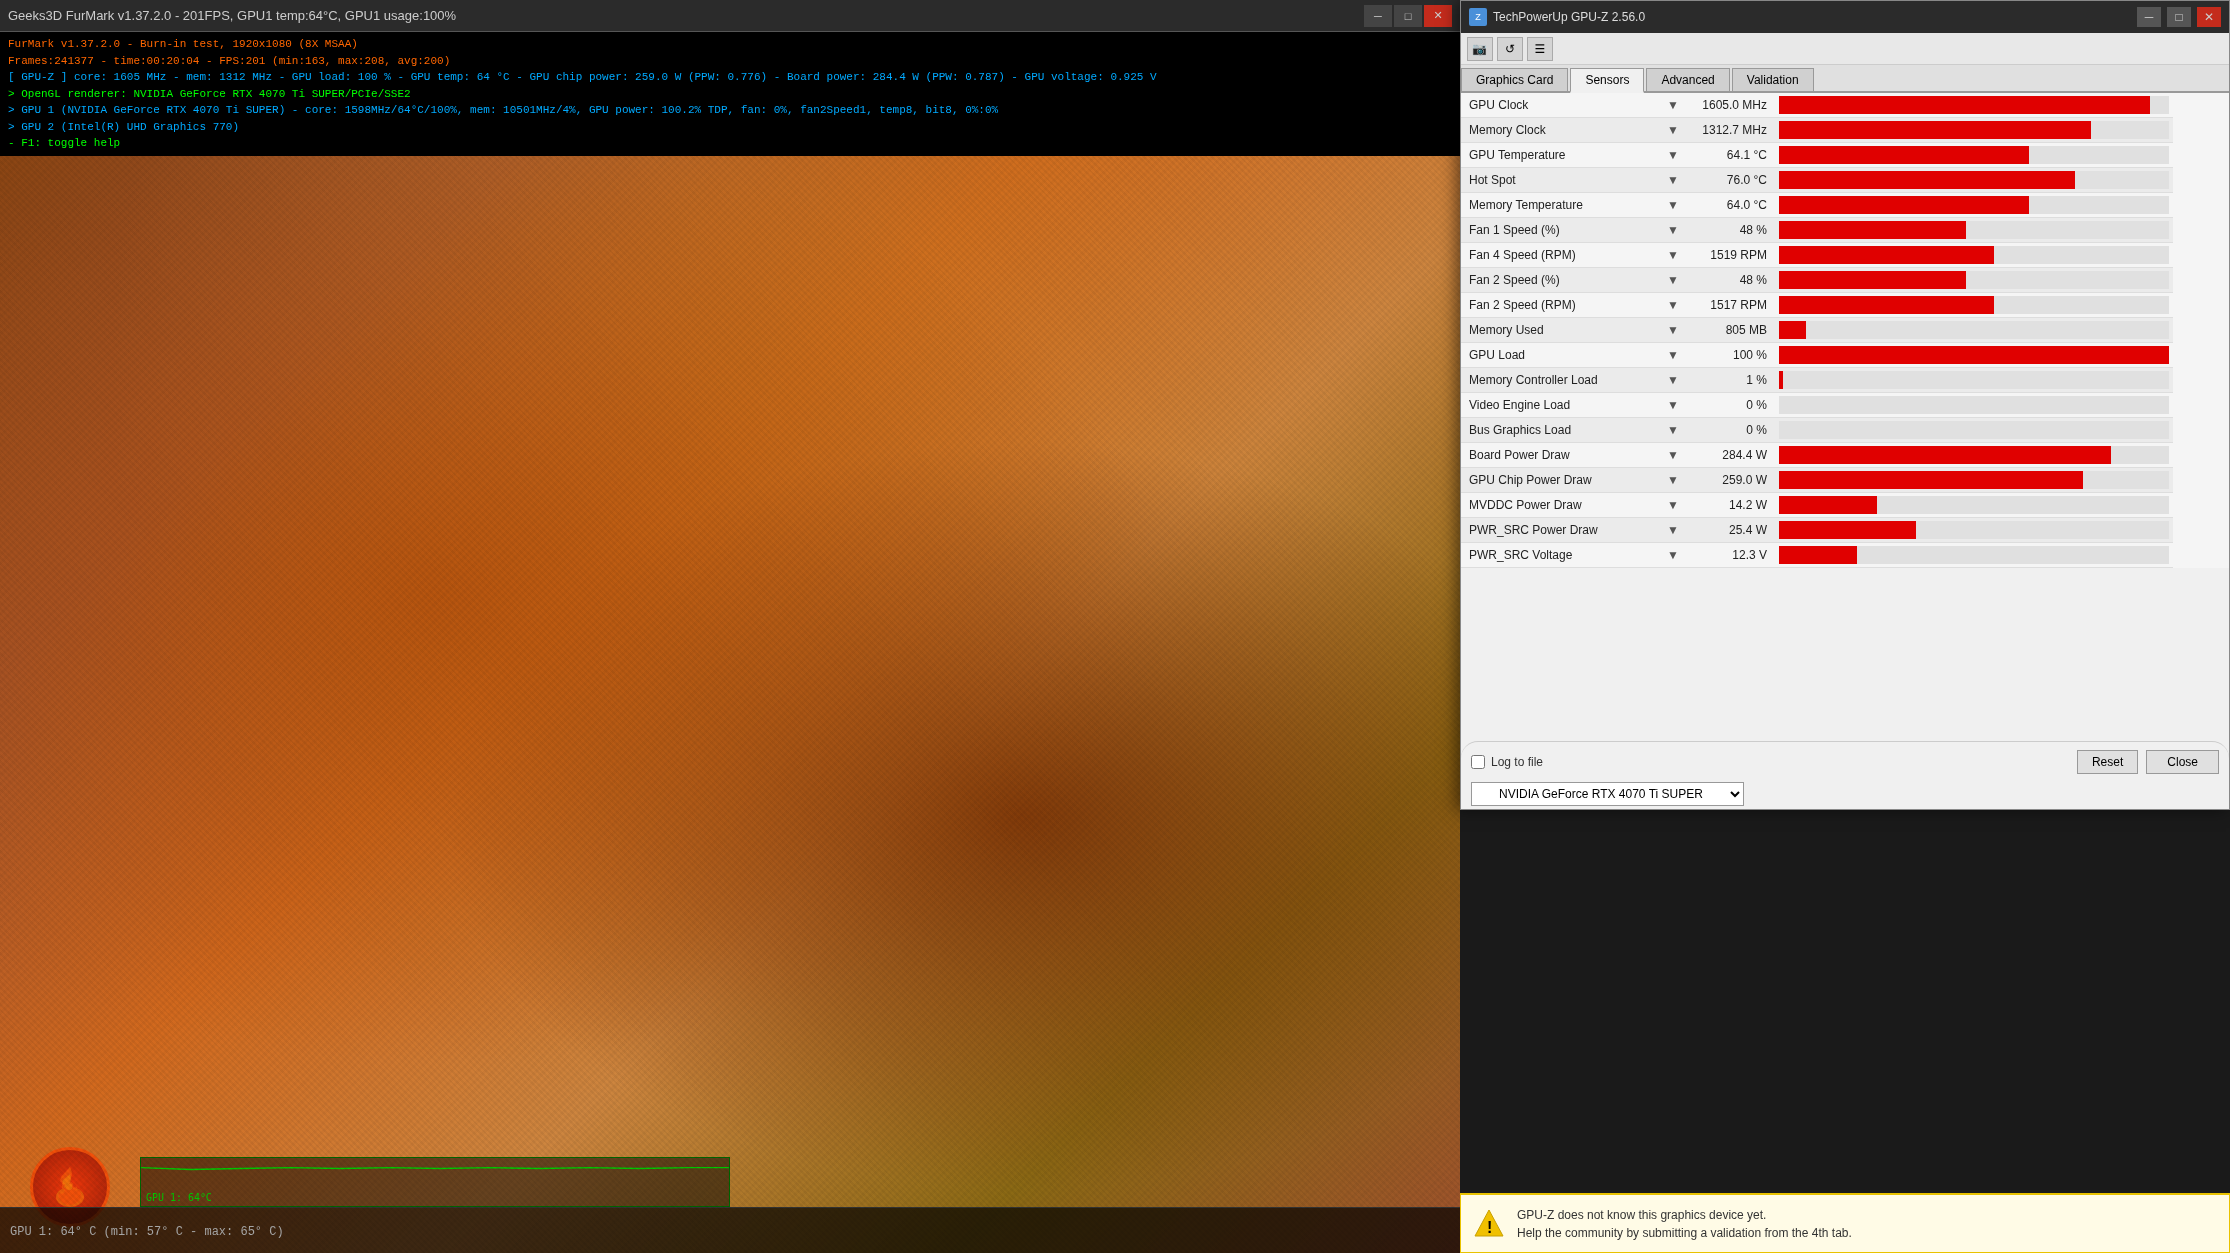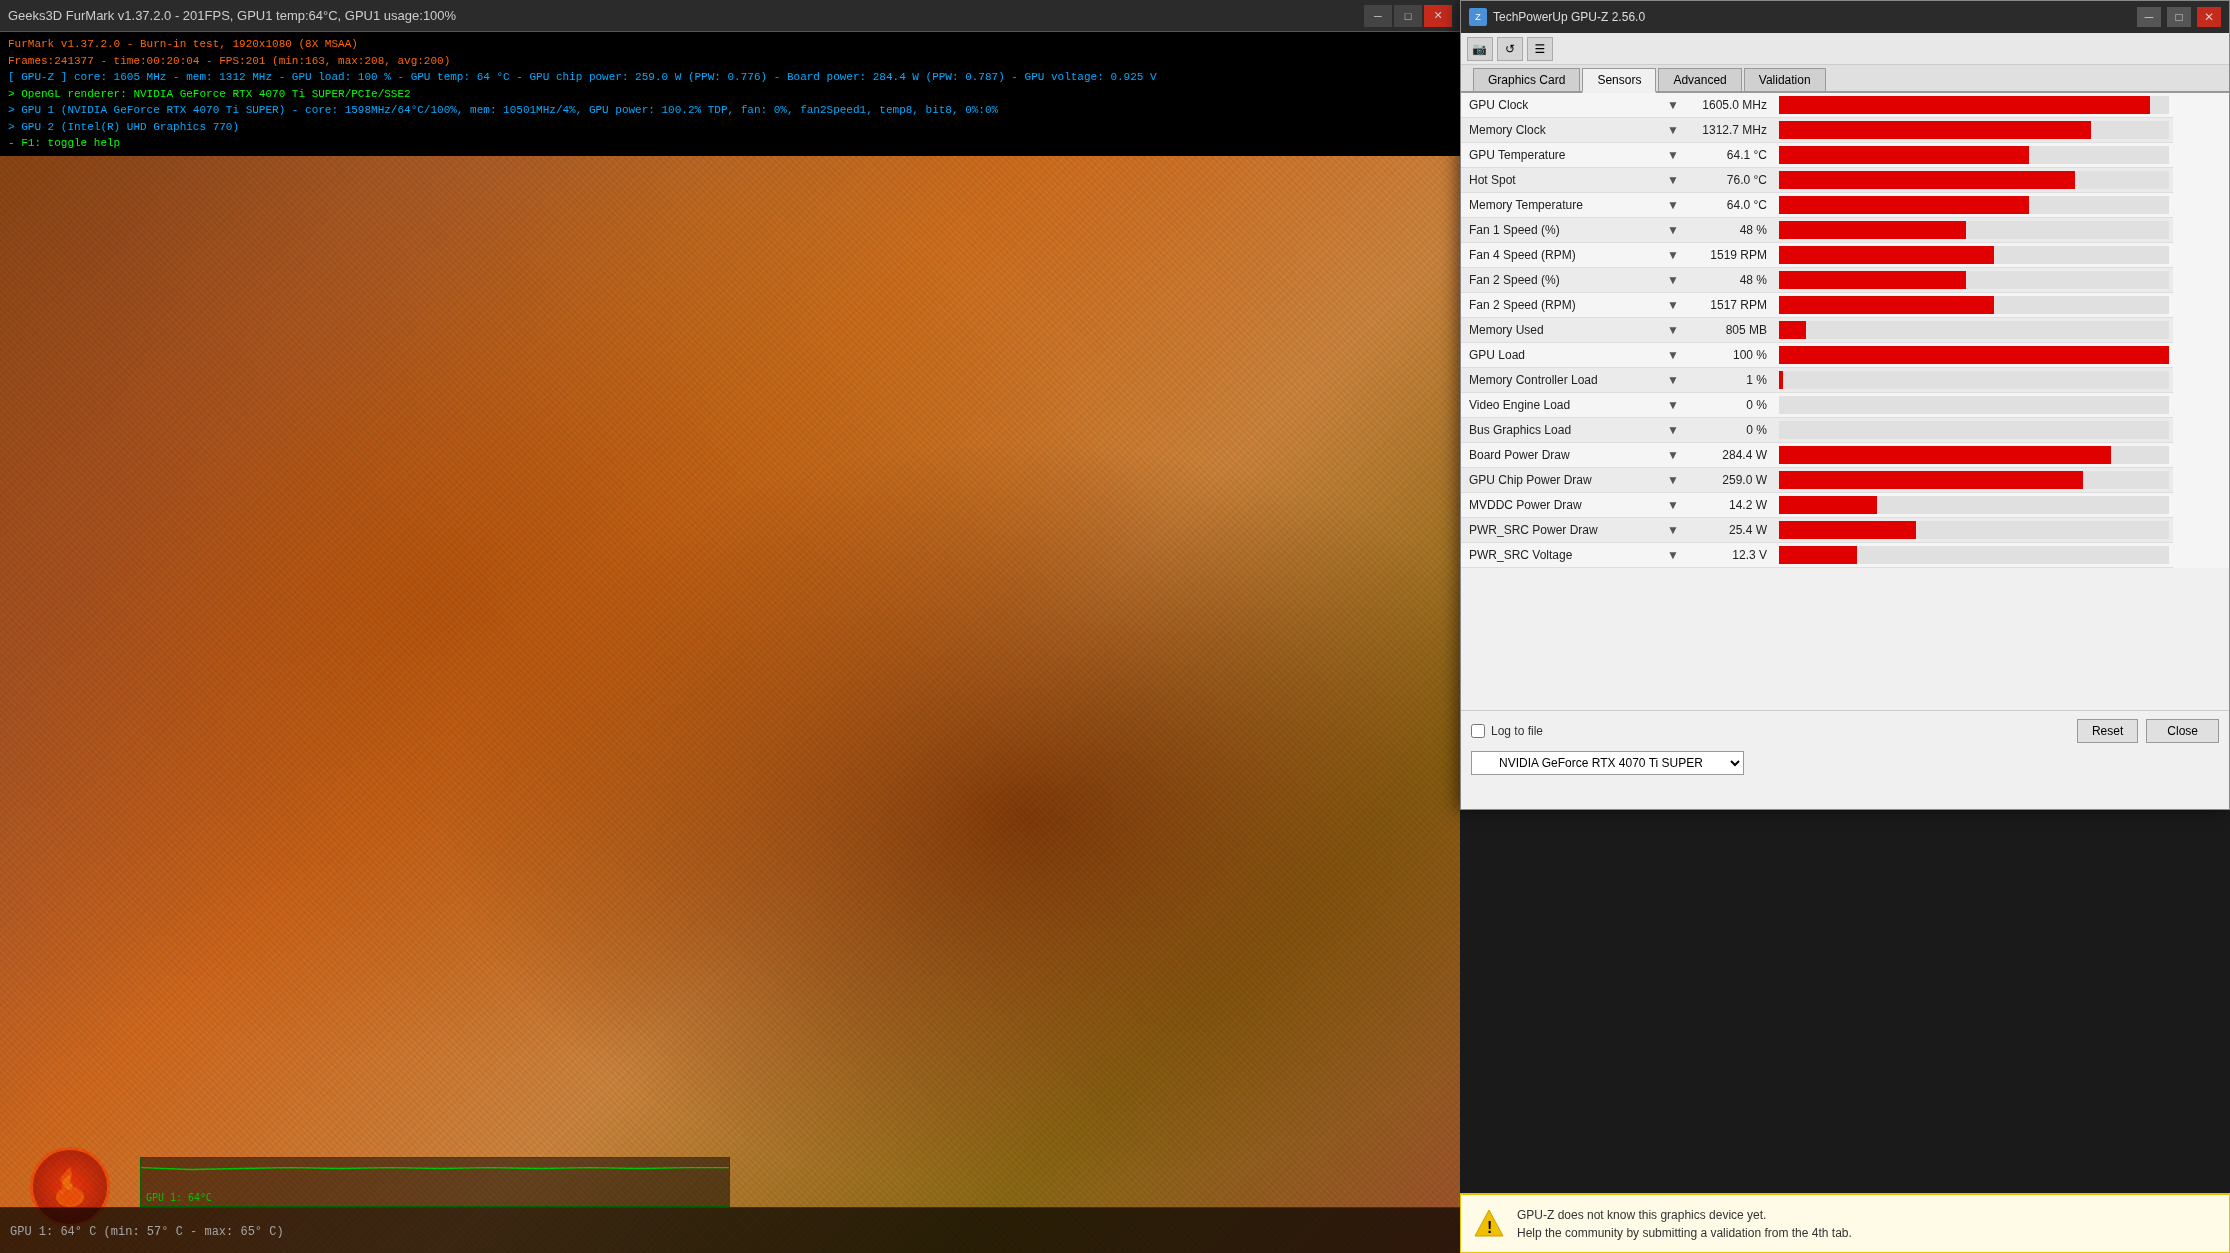--- a/index.html
+++ b/index.html
@@ -193,21 +193,21 @@
       align-items: center;
       justify-content: center;
       font-size: 12px;
     }
 
     #gpuz-tabs {
       height: 28px;
       background: #e0e0e0;
       display: flex;
       align-items: flex-end;
-      padding: 0 12px;
+      padding: 0 0;
       border-bottom: 2px solid #999;
     }
 
     .tab {
       padding: 4px 14px;
       font-size: 12px;
       cursor: pointer;
       border: 1px solid #999;
       border-bottom: none;
       background: #d0d0d0;
@@ -274,24 +274,25 @@
     .sensor-bar-fill {
       height: 100%;
       background: #e00000;
     }
 
     #gpuz-bottom {
       position: absolute;
       bottom: 0;
       left: 0;
       right: 0;
-      height: 99px;
+      height: 68px;
       background: #f0f0f0;
       border-top: 1px solid #ccc;
       padding: 8px 10px;
+      border-radius: 17px;
     }
 
     #gpu-selector {
       flex: 1;
       height: 24px;
       border: 1px solid #999;
       background: white;
       font-size: 12px;
       padding: 2px 23px;
     }

